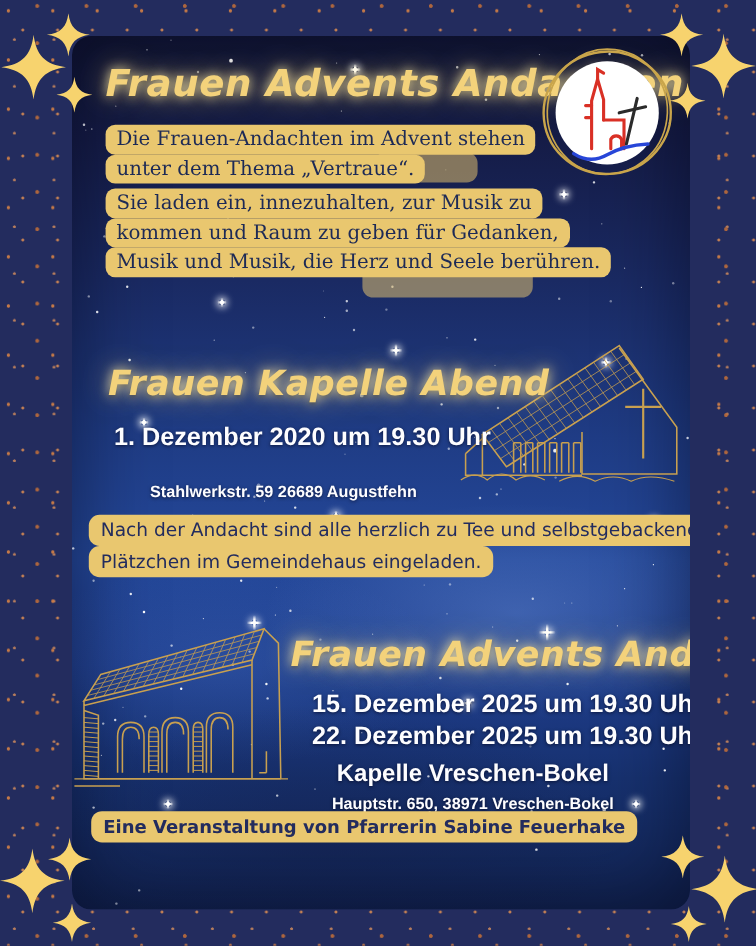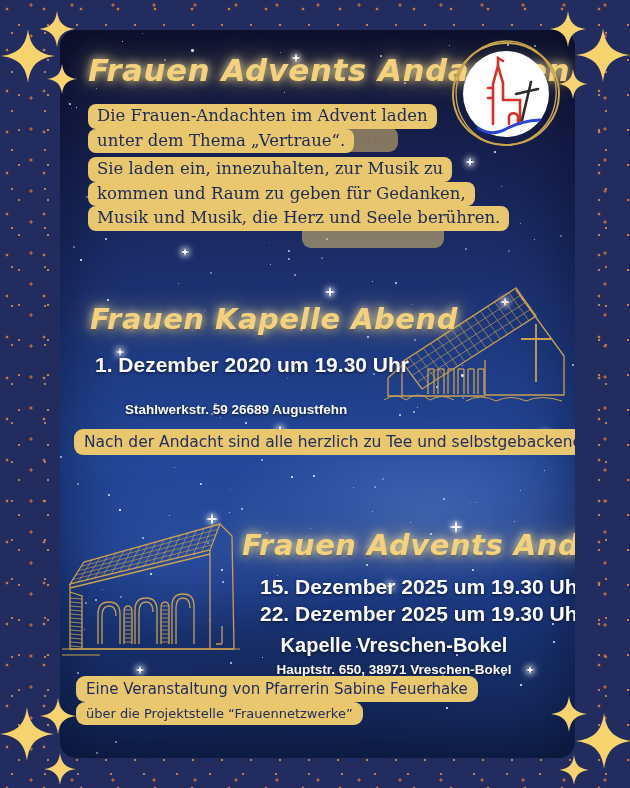--- a/index.html
+++ b/index.html
@@ -330,21 +330,21 @@
       </g>
       <g fill="none" stroke="#2b2b2b" stroke-width="2.6" stroke-linecap="round">
         <path d="M83,46 L74,84"></path>
         <path d="M68,58 L90,53"></path>
       </g>
       <path d="M30,92 Q44,101 58,93 T92,84" fill="none" stroke="#2746d8" stroke-width="2.8" stroke-linecap="round"></path>
     </svg>
   </div>
 
   <div class="abs para" style="left:28px;top:74px;">
-    <div class="hl-line">Die Frauen-Andachten im Advent laden</div>
+    <div class="hl-line">Die Frauen-Andachten im Advent stehen</div>
     <div class="hl-line">unter dem Thema „Vertraue“.</div>
   </div>
   <div class="abs blob" style="left:252px;top:97px;width:86px;height:25px;"></div>
 
   <div class="abs para" style="left:28px;top:127px;">
     <div class="hl-line">Sie laden ein, innezuhalten, zur Musik zu</div>
     <div class="hl-line">kommen und Raum zu geben für Gedanken,</div>
     <div class="hl-line">Musik und Musik, die Herz und Seele berühren.</div>
   </div>
 
@@ -400,20 +400,21 @@
           <line x1="112" y1="101" x2="112" y2="126"></line>
           <line x1="118" y1="101" x2="118" y2="126"></line>
           <line x1="112" y1="101" x2="118" y2="101"></line>
         </g>
       <path d="M18,132 Q30,124 40,132 Q52,122 64,132 Q76,125 88,132 M100,133 Q115,125 130,133 Q145,126 160,133 Q175,126 196,133" stroke-width="1"></path>
     </svg>
   </div>
 
   <div class="abs note" style="left:14px;top:399px;">
     <div class="note-line">Nach der Andacht sind alle herzlich zu Tee und selbstgebackenen</div>
+    <div class="note-line">Plätzchen im Gemeindehaus eingeladen.</div>
   </div>
 
   <div class="abs church" style="left:0px;top:476px;">
     <svg id="church2" width="200" height="158" viewBox="0 0 200 158" fill="none" stroke="#c8a050" stroke-width="1.3">
       <path d="M160,18 L24,56 L10,78 L150,44 Z"></path>
       <g id="c2grid" stroke-width="0.7" opacity="0.9">
           <line x1="152" y1="20.235294117647058" x2="141.76470588235293" y2="46"></line>
           <line x1="144" y1="22.470588235294116" x2="133.52941176470588" y2="48"></line>
           <line x1="136" y1="24.705882352941178" x2="125.29411764705883" y2="50"></line>
           <line x1="128" y1="26.941176470588236" x2="117.05882352941177" y2="52"></line>
@@ -483,22 +484,21 @@
 
   <h2 class="script abs" style="left:182px;top:498px;font-size:29px;">Frauen Advents Andachten</h2>
   <div class="abs event2" style="left:200px;top:543px;">
     <div class="white d21">15. Dezember 2025 um 19.30 Uhr</div>
     <div class="white d21">22. Dezember 2025 um 19.30 Uhr</div>
     <div class="white v20 venue">Kapelle Vreschen-Bokel</div>
     <div class="white a13 addr">Hauptstr. 650, 38971 Vreschen-Bokel</div>
   </div>
 
   <div class="abs note" style="left:16px;top:646px;">
-    <div class="note-line" style="font-size:15px;">Eine Veranstaltung von Pfarrerin Sabine Feuerhake</div>
-    <div class="note-line small-note">über die Projektstelle “Frauennetzwerke”</div>
+    <div class="note-line" style="font-size:15px;font-weight:bold;">Eine Veranstaltung von Pfarrerin Sabine Feuerhake</div>
   </div>
 </div>
 
 <div id="corners">
     <svg width="54" height="54" viewBox="0 0 100 100" style="position: absolute; left: 1px; top: 29px; z-index: 9;">
       <path d="M50,0 C54,32 68,46 100,50 C68,54 54,68 50,100 C46,68 32,54 0,50 C32,46 46,32 50,0 Z" fill="#f7d36e"></path>
     </svg>
     <svg width="36" height="36" viewBox="0 0 100 100" style="position: absolute; left: 39px; top: 11px; z-index: 9;">
       <path d="M50,0 C54,32 68,46 100,50 C68,54 54,68 50,100 C46,68 32,54 0,50 C32,46 46,32 50,0 Z" fill="#f7d36e"></path>
     </svg>

